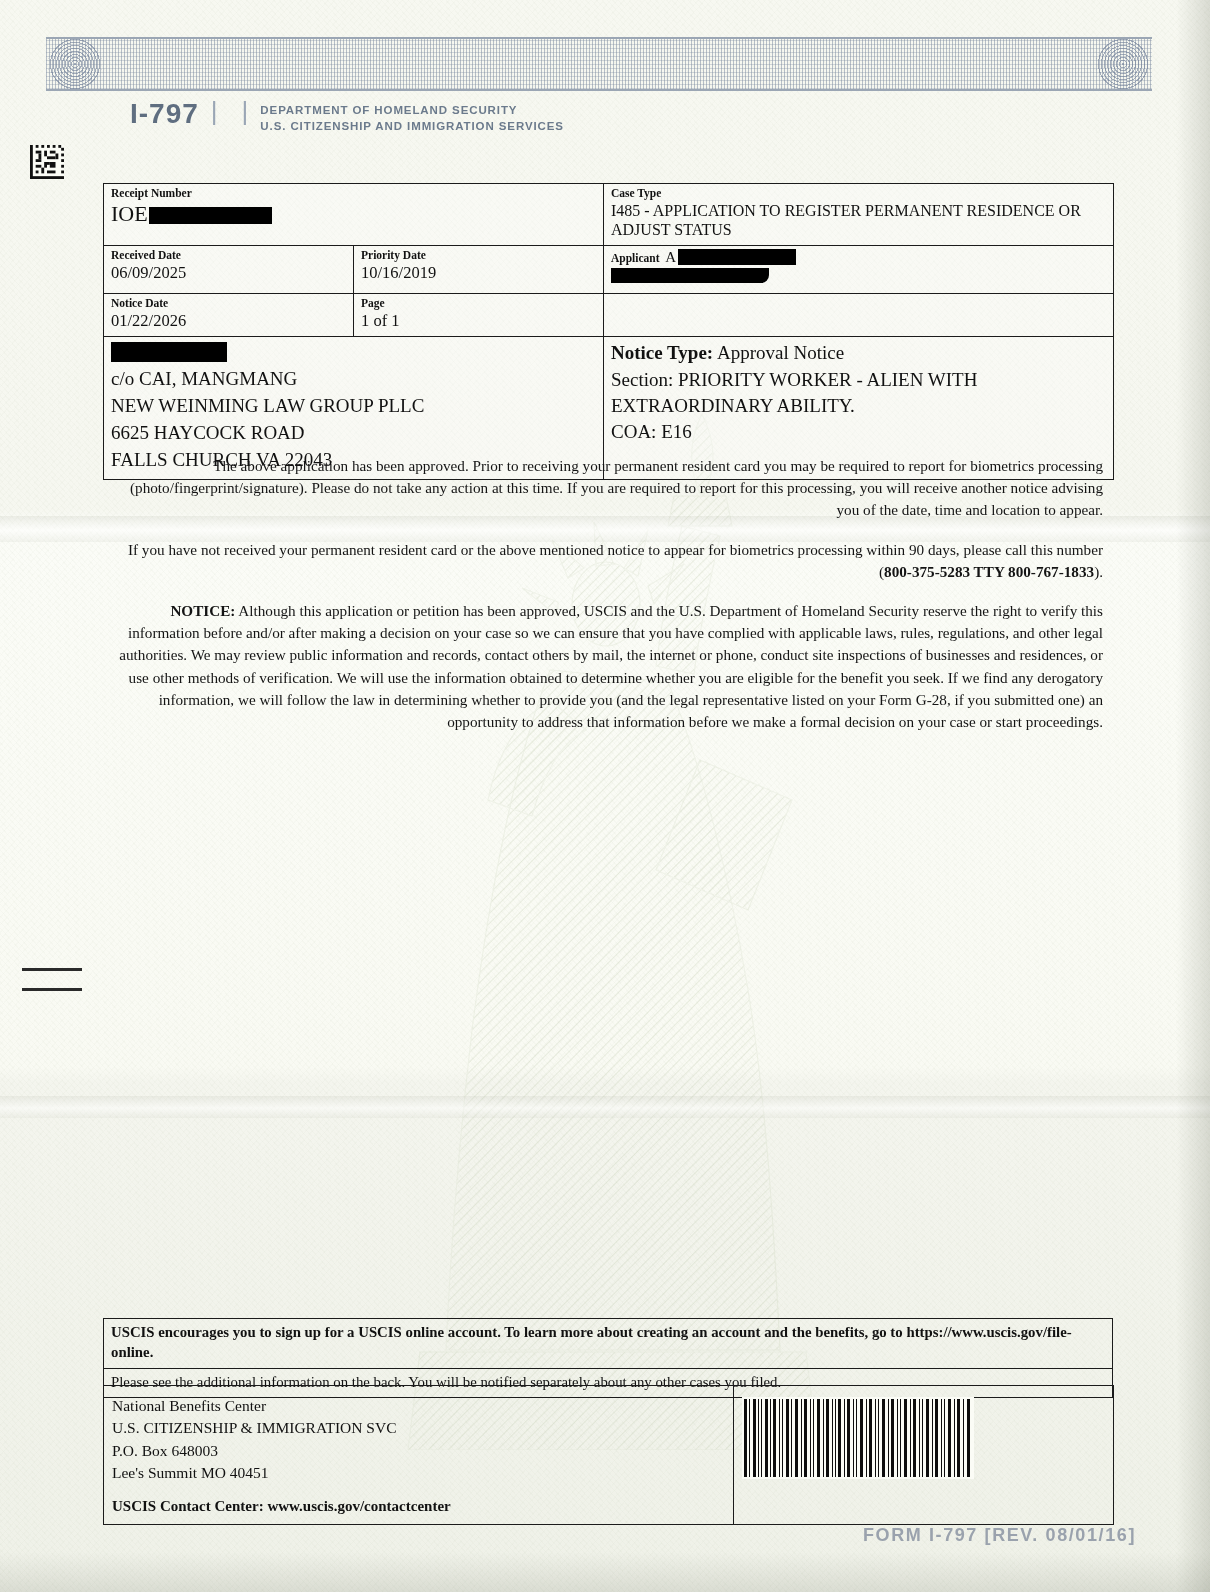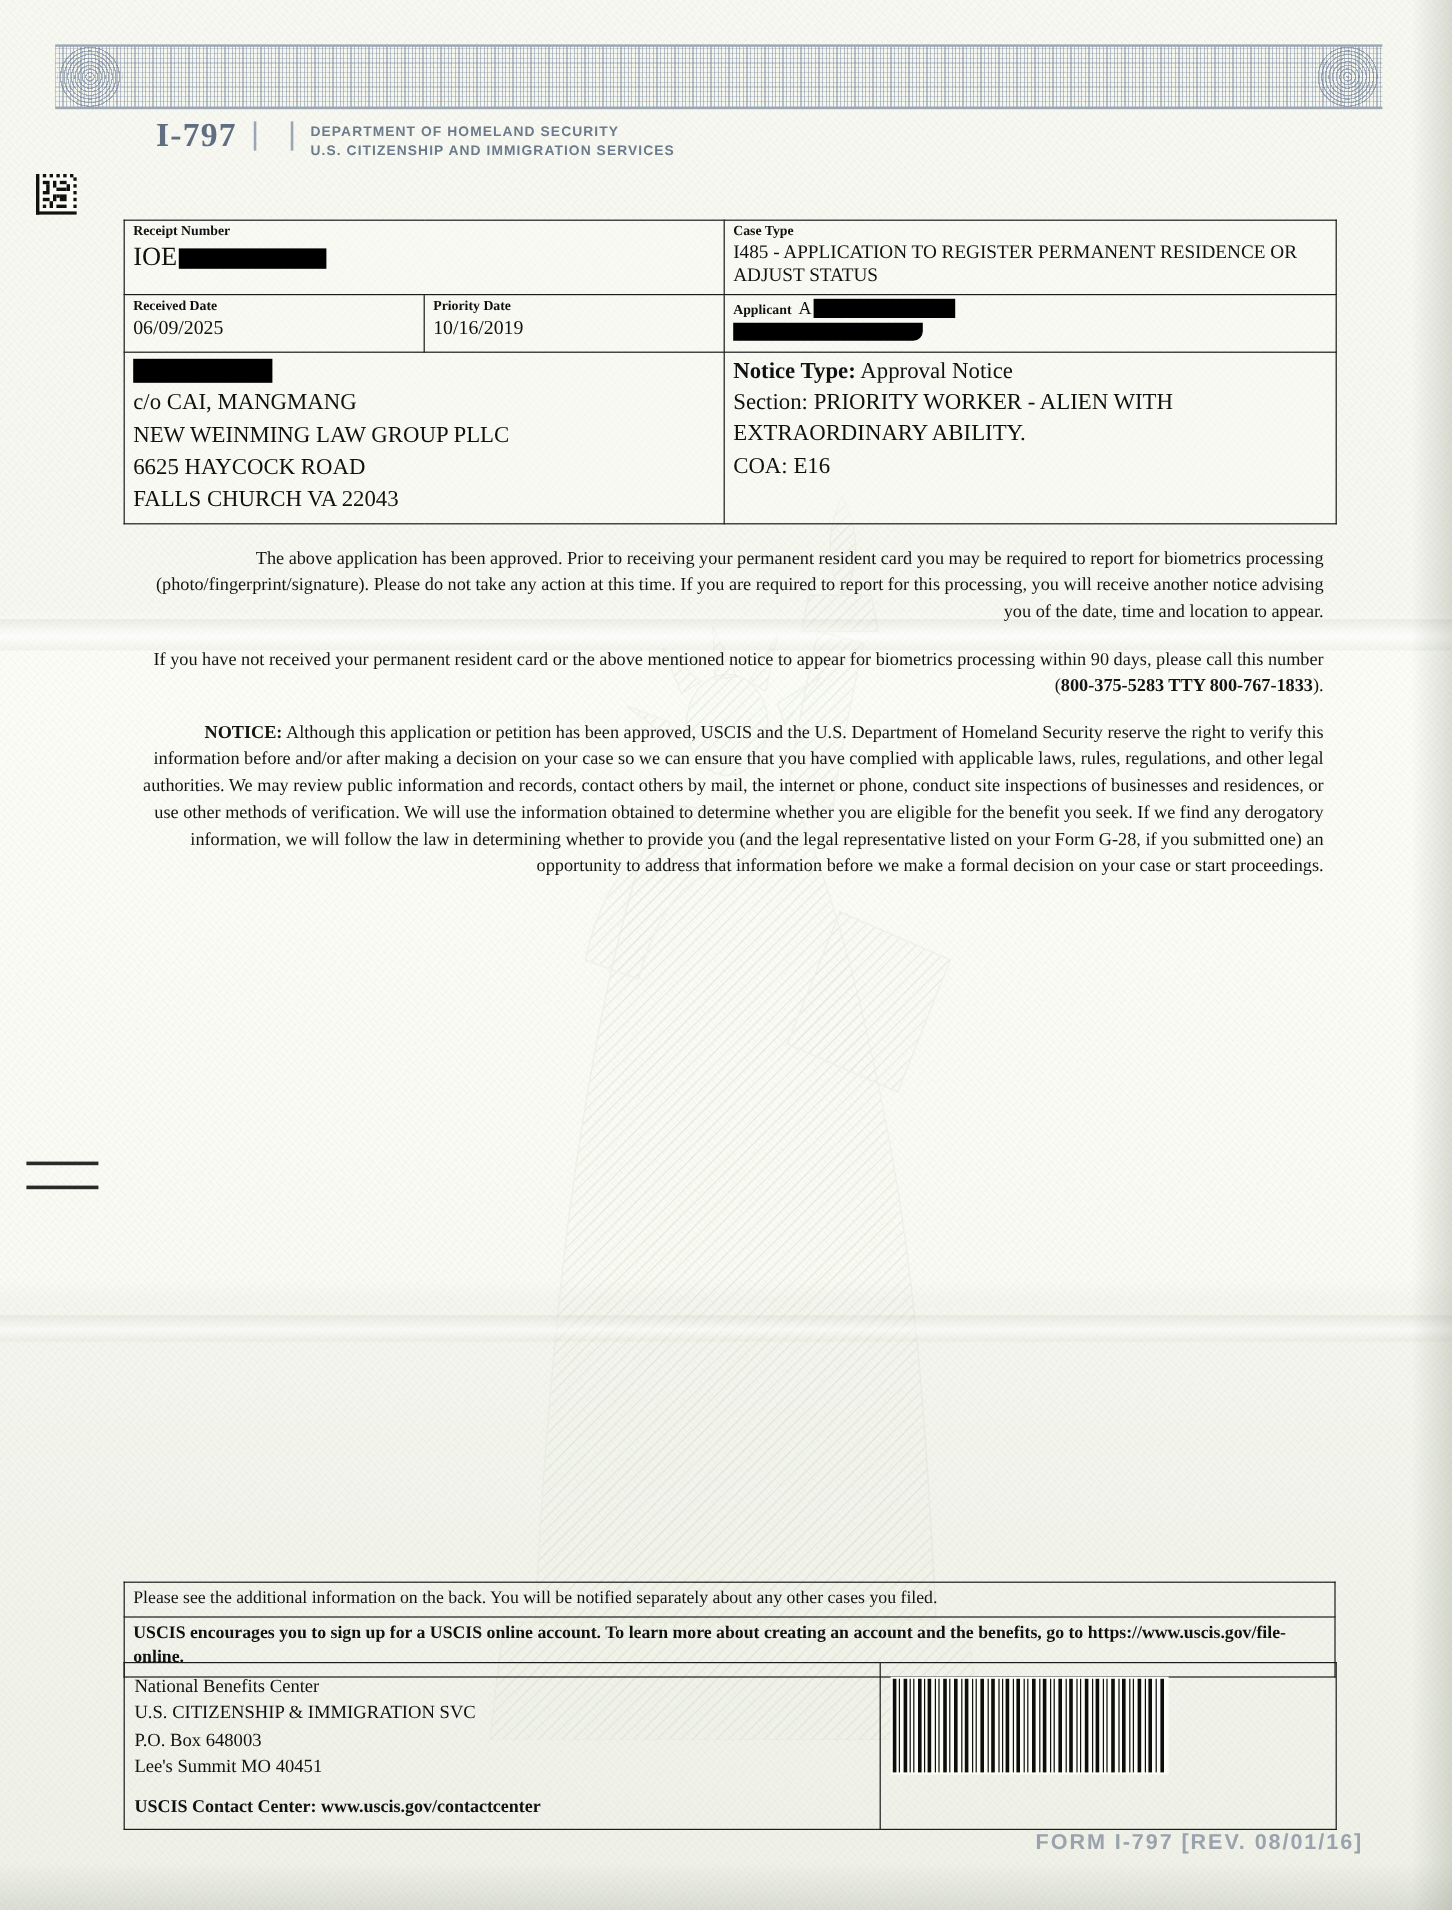--- a/index.html
+++ b/index.html
@@ -70,21 +70,21 @@
     font-family:"Liberation Serif", serif;
     font-weight:bold; font-size:39px; letter-spacing:1.5px;
     color:#e9edf2;
     -webkit-text-stroke:1.2px #7d8da4;
     text-shadow:0 1px 0 rgba(255,255,255,.8);
     white-space:nowrap;
   }
 
   
   #title-row { position:absolute; left:130px; top:98px; display:flex; align-items:flex-start; }
-  #form-no { font-family:Liberation Serif, serif; font-weight:bold;
+  #form-no { font-family:Liberation Sans, sans-serif; font-weight:bold;
              font-size:28px; color:#5f6e80; letter-spacing:1px; }
   .t-div { font-family:"Liberation Sans", sans-serif; font-size:26px; color:#9aa6b5;
            margin:0 12px; font-weight:300; line-height:1; }
   #noa-title { font-family:"Liberation Sans", sans-serif; font-weight:bold;
                font-size:28px; color:#5f6e80; letter-spacing:.6px; }
   #agency { font-family:"Liberation Sans", sans-serif; font-weight:bold;
             font-size:11.5px; color:#6b7a8c; letter-spacing:.9px; line-height:1.35;
             margin-top:5px; }
 
   
@@ -270,20 +270,31 @@
         <td style="height:48px">
           <span class="lbl">Priority Date</span>
           <span class="val">10/16/2019</span>
         </td>
         <td style="height:48px">
           <span class="lbl"><span>Applicant</span>&nbsp;&nbsp;<span style="font-family:'Liberation Serif',serif;font-weight:normal;font-size:15px">A</span><span class="redact" style="width:118px;height:16px;margin-left:2px;"></span></span>
           <span class="redact" style="width:158px;height:15px;margin-top:2px;display:block;border-radius:0 0 8px 0;"></span>
         </td>
       </tr>
       <tr>
+        <td style="height:42px">
+          <span class="lbl">Notice Date</span>
+          <span class="val">01/22/2026</span>
+        </td>
+        <td style="height:42px">
+          <span class="lbl">Page</span>
+          <span class="val">1 of 1</span>
+        </td>
+        <td style="height:42px"></td>
+      </tr>
+      <tr>
         <td colspan="2" id="addr-cell" style="height:130px">
           <span class="r1"></span>
           <span>c/o CAI, MANGMANG</span><br>
           <span>NEW WEINMING LAW GROUP PLLC</span><br>
           <span>6625 HAYCOCK ROAD</span><br>
           <span>FALLS CHURCH VA  22043</span>
         </td>
         <td id="notice-cell" style="height:130px">
           <b>Notice Type:</b>
           <span>Approval Notice</span><br>
@@ -301,24 +312,24 @@
     <p><span>If you have not received your permanent resident card or the above mentioned notice to appear for biometrics processing within 90 days, please call this number (</span><b>800-375-5283 TTY 800-767-1833</b><span>).</span></p>
     <p><b>NOTICE:</b><span> Although this application or petition has been approved, USCIS and the U.S. Department of Homeland Security reserve the right to verify this information before and/or after making a decision on your case so we can ensure that you have complied with applicable laws, rules, regulations, and other legal authorities. We may review public information and records, contact others by mail, the internet or phone, conduct site inspections of businesses and residences, or use other methods of verification. We will use the information obtained to determine whether you are eligible for the benefit you seek. If we find any derogatory information, we will follow the law in determining whether to provide you (and the legal representative listed on your Form G-28, if you submitted one) an opportunity to address that information before we make a formal decision on your case or start proceedings.</span></p>
   </div>
 
   <div class="tick one"></div>
   <div class="tick two"></div>
 
   <table id="note-tbl">
     <tbody>
       <tr>
+        <td class="note-bold">USCIS encourages you to sign up for a USCIS online account. To learn more about creating an account and the benefits, go to https://www.uscis.gov/file-online.</td>
+      </tr>
+      <tr>
         <td class="note-reg">Please see the additional information on the back. You will be notified separately about any other cases you filed.</td>
-      </tr>
-      <tr>
-        <td class="note-bold">USCIS encourages you to sign up for a USCIS online account. To learn more about creating an account and the benefits, go to https://www.uscis.gov/file-online.</td>
       </tr>
     </tbody>
   </table>
 
   <table id="foot-tbl">
     <colgroup>
         <col style="width:630px">
         <col style="width:380px">
       </colgroup>
     <tbody>

